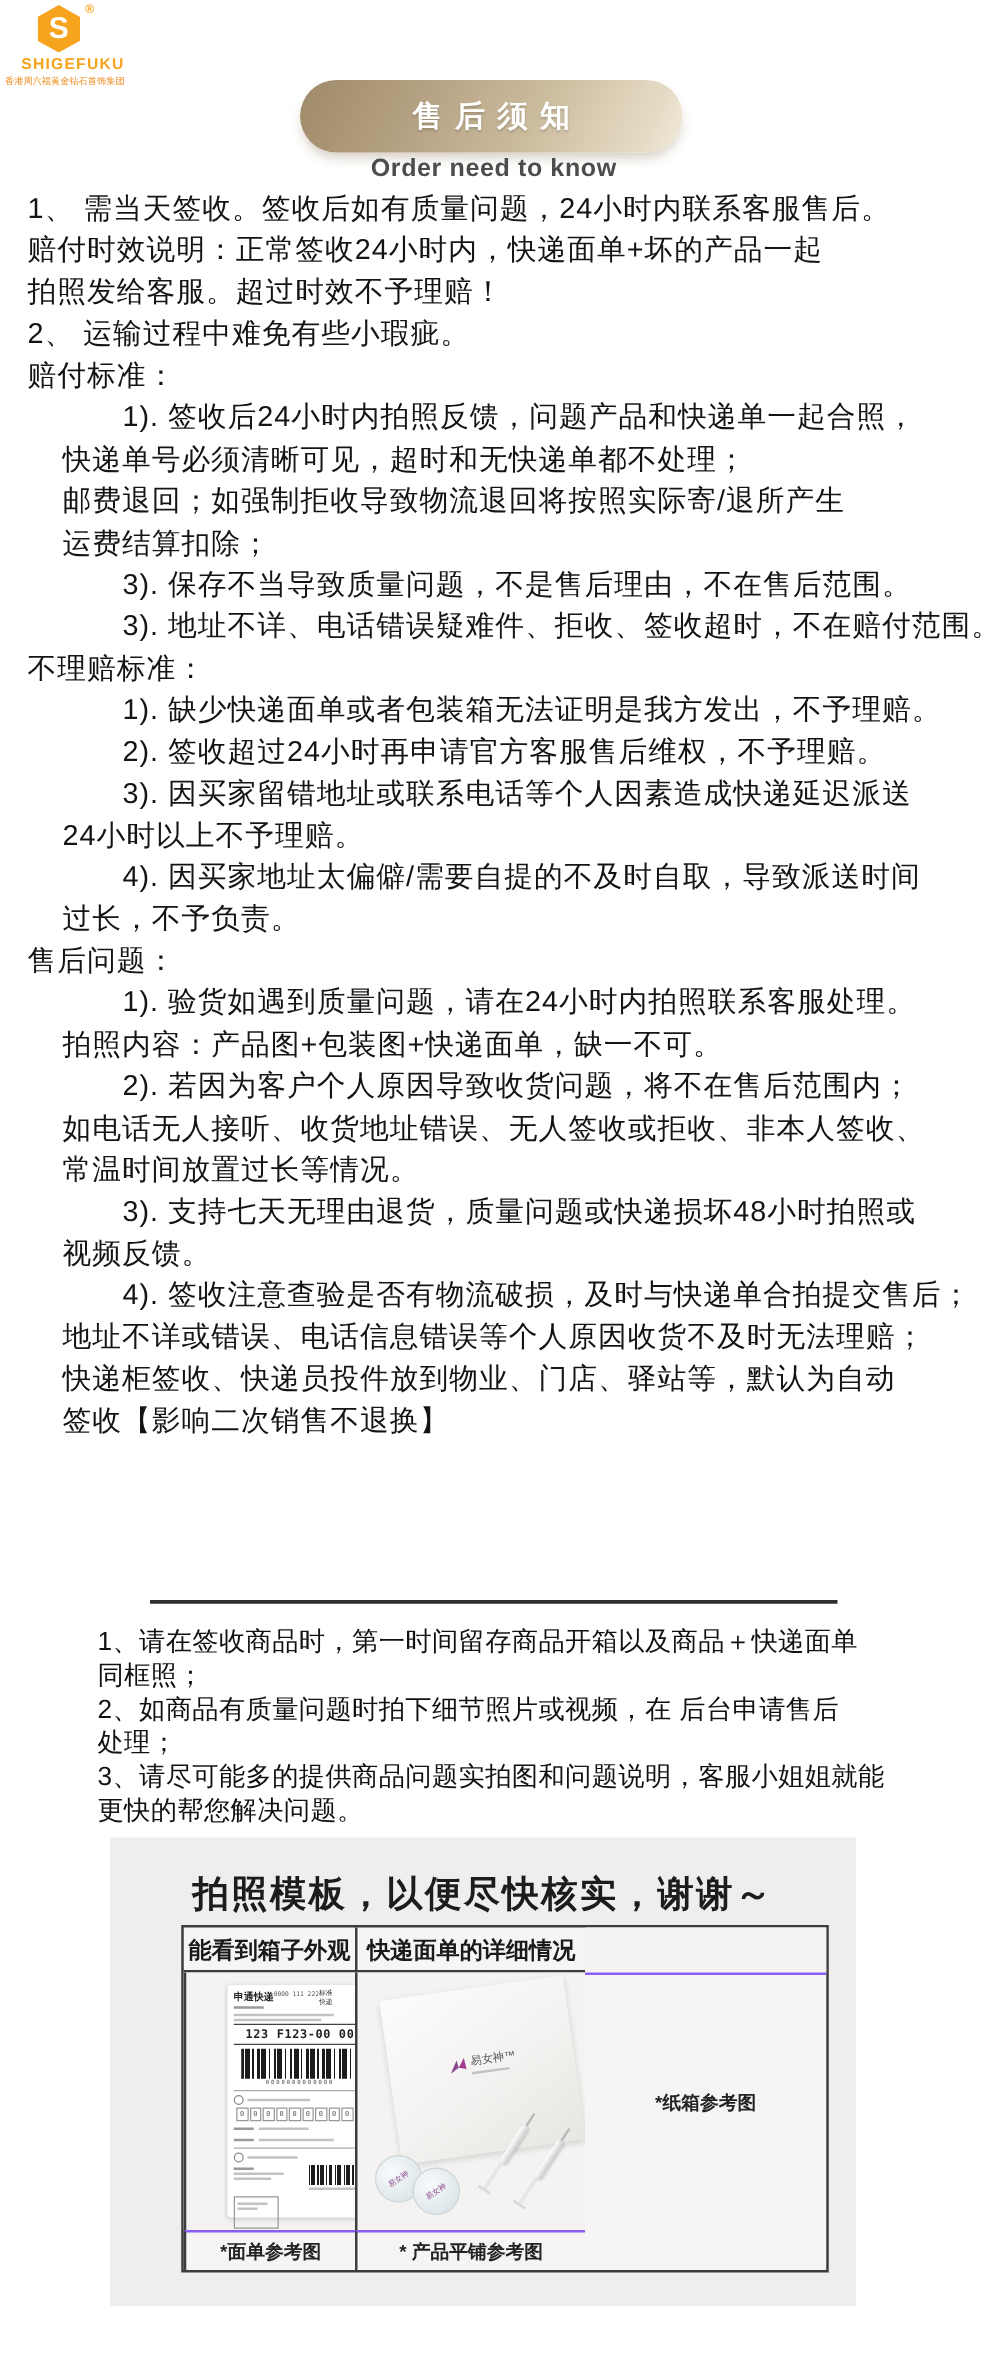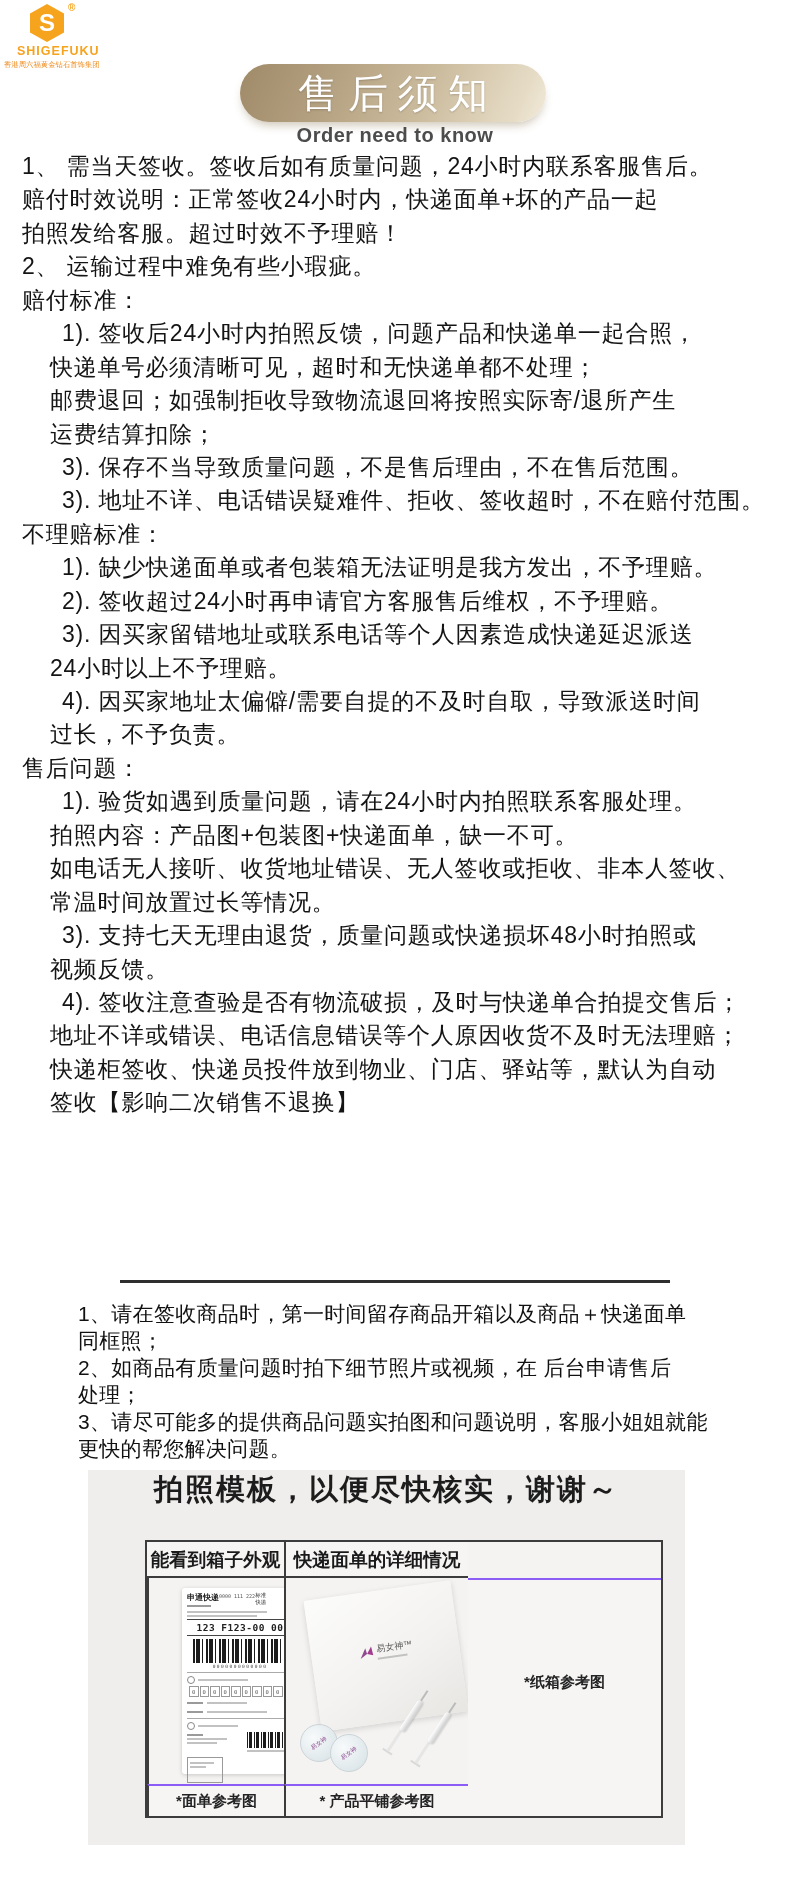--- a/index.html
+++ b/index.html
@@ -14,42 +14,42 @@
   .logo-hex span{color:#ffffff;font-weight:bold;font-size:24px;line-height:1;}
   .logo-reg{position:absolute;left:68px;top:2px;color:#f6a31e;font-size:10px;font-weight:bold;}
   .logo-name{position:absolute;left:17px;top:44px;color:#f6a31e;font-weight:bold;font-size:12.5px;letter-spacing:1px;}
   .logo-tagline{position:absolute;left:4px;top:60px;color:#ef8b1e;font-size:8px;white-space:nowrap;transform:scale(.92);transform-origin:left top;}
 
   
   .banner{position:absolute;left:240px;top:64px;width:306px;height:58px;border-radius:29px;
           background:linear-gradient(115deg,#9f8a68 0%,#b4a181 30%,#cbbb9d 60%,#e6dcc6 90%,#f2ebdb 100%);
           box-shadow:0 6px 10px -3px rgba(145,125,90,.45);
           display:flex;align-items:center;justify-content:center;}
-  .banner span{color:#ffffff;font-size:40px;font-weight:normal;letter-spacing:10px;text-indent:10px;
+  .banner span{color:#ffffff;font-size:24px;font-weight:bold;letter-spacing:10px;text-indent:10px;
                text-shadow:0 1px 2px rgba(0,0,0,.18);}
   .subtitle{position:absolute;left:0;top:124px;width:790px;text-align:center;
             color:#4c4c4c;font-size:20px;font-weight:600;letter-spacing:.5px;}
 
   
   .notice{position:absolute;left:0;top:150px;width:712px;}
   .nline{height:33.45px;line-height:33.45px;font-size:23px;letter-spacing:.8px;white-space:nowrap;color:#141414;}
   .nline.ind0{padding-left:22px;}
-  .nline.ind1{padding-left:62px;}
+  .nline.ind1{padding-left:98px;}
   .nline.ind2{padding-left:50px;}
 
   
   .tpl-title{position:absolute;left:0;top:1216px;width:790px;margin:0;text-align:center;
              font-size:43px;font-weight:bold;letter-spacing:14px;text-indent:14px;color:#282828;}
   .tpl-underline{position:absolute;left:120px;top:1280px;width:550px;height:3px;background:#2e2e2e;}
   .tpl-lines{position:absolute;left:78px;top:1300px;width:660px;}
   .tline{height:27px;line-height:27px;font-size:21px;letter-spacing:.3px;white-space:nowrap;color:#111;}
 
   
   .photo-panel{position:absolute;left:88px;top:1470px;width:597px;height:375px;background:#f0eeed;}
-  .panel-title{text-align:center;font-size:29px;font-weight:bold;letter-spacing:2px;color:#1c1c1c;}
+  .panel-title{padding-top:26px;text-align:center;font-size:29px;font-weight:bold;letter-spacing:2px;color:#1c1c1c;}
   .photo-table{position:absolute;left:57px;top:70px;width:514px;height:274px;border:2px solid #3c3c3c;
                display:grid;grid-template-columns:137px 184px 193px;grid-template-rows:36px 206px 32px;background:#f6f5f4;}
   .ph-cell{border-left:2px solid #3c3c3c;overflow:hidden;position:relative;}
   .ph-cell.first{border-left:none;}
   .ph-head{display:flex;align-items:center;justify-content:center;font-size:18.5px;font-weight:bold;color:#1a1a1a;
            border-bottom:2px solid #3c3c3c;white-space:nowrap;}
   .ph-cap{display:flex;align-items:center;justify-content:center;font-size:15px;font-weight:bold;color:#232323;
           border-top:2px solid #8b5cf6;white-space:nowrap;}
   .ph-img{background:#f4f3f1;}
 
@@ -141,20 +141,21 @@
       <div class="nline ind0">不理赔标准：</div>
       <div class="nline ind1">1). 缺少快递面单或者包装箱无法证明是我方发出，不予理赔。</div>
       <div class="nline ind1">2). 签收超过24小时再申请官方客服售后维权，不予理赔。</div>
       <div class="nline ind1">3). 因买家留错地址或联系电话等个人因素造成快递延迟派送</div>
       <div class="nline ind2">24小时以上不予理赔。</div>
       <div class="nline ind1">4). 因买家地址太偏僻/需要自提的不及时自取，导致派送时间</div>
       <div class="nline ind2">过长，不予负责。</div>
       <div class="nline ind0">售后问题：</div>
       <div class="nline ind1">1). 验货如遇到质量问题，请在24小时内拍照联系客服处理。</div>
       <div class="nline ind2">拍照内容：产品图+包装图+快递面单，缺一不可。</div>
+      <div class="nline ind1">2). 若因为客户个人原因导致收货问题，将不在售后范围内；</div>
       <div class="nline ind2">如电话无人接听、收货地址错误、无人签收或拒收、非本人签收、</div>
       <div class="nline ind2">常温时间放置过长等情况。</div>
       <div class="nline ind1">3). 支持七天无理由退货，质量问题或快递损坏48小时拍照或</div>
       <div class="nline ind2">视频反馈。</div>
       <div class="nline ind1">4). 签收注意查验是否有物流破损，及时与快递单合拍提交售后；</div>
       <div class="nline ind2">地址不详或错误、电话信息错误等个人原因收货不及时无法理赔；</div>
       <div class="nline ind2">快递柜签收、快递员投件放到物业、门店、驿站等，默认为自动</div>
       <div class="nline ind2">签收【影响二次销售不退换】</div>
     </div>
 

